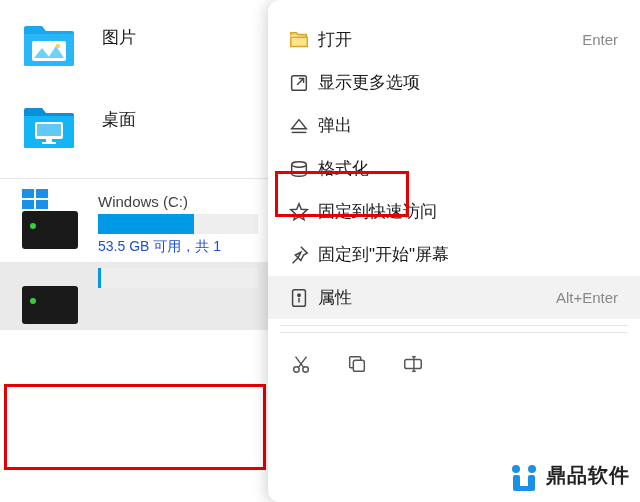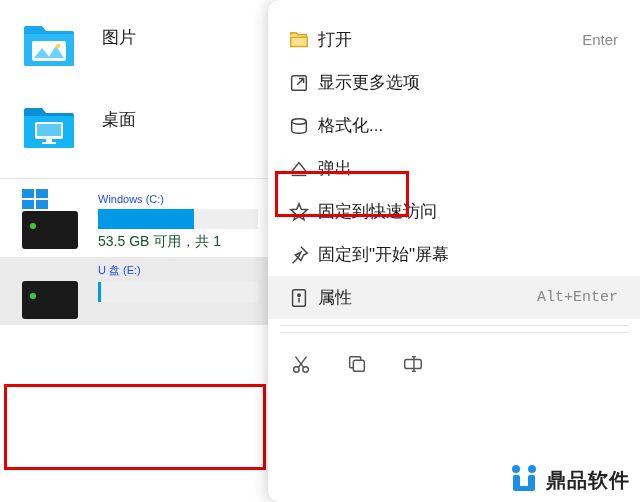--- a/index.html
+++ b/index.html
@@ -74,37 +74,37 @@
     background: #3acc3a;
     border-radius: 50%;
   }
   .drive-icon .win-square {
     position: absolute;
     left: 0; top: -22px;
     width: 28px; height: 20px;
   }
   .drive-info { flex: 1; }
   .drive-name {
-    font-size: 11px;
-    color: #1d4ed8;
+    font-size: 15px;
+    color: #404040;
     margin-bottom: 4px;
   }
   .drive-bar {
     height: 20px;
     background: #eeeeee;
     position: relative;
     margin-bottom: 4px;
   }
   .drive-bar-fill {
     height: 100%;
     background: #0099e6;
   }
   .drive-stats {
     font-size: 14px;
-    color: #14532d;
+    color: #1d4ed8;
   }
 
   
   .red-box-drive {
     position: absolute;
     left: 4px;
     top: 384px;
     width: 262px;
     height: 86px;
     border: 3px solid #e30000;
@@ -131,21 +131,20 @@
     font-size: 17px;
     color: #1a1a1a;
   }
   .ctx-item .accel {
     margin-left: auto;
     color: #888;
     font-size: 15px;
   }
   .ctx-item.sel {
     background: #f2f2f2;
-    font-family: Liberation Mono, monospace;
   }
   .ctx-icon {
     width: 22px;
     height: 22px;
     display: flex;
     align-items: center;
     justify-content: center;
     flex-shrink: 0;
   }
   .ctx-icon svg { width: 22px; height: 22px; stroke: #444; fill: none; stroke-width: 1.6; }
@@ -171,21 +170,21 @@
     border: 3px solid #e30000;
     pointer-events: none;
   }
 
   
   .watermark {
     position: absolute;
     right: 6px;
     bottom: 6px;
     display: flex;
-    align-items: flex-end;
+    align-items: flex-start;
     gap: 6px;
     background: #fff;
     padding: 2px 4px;
     margin-top: 20px;
   }
   .watermark svg { width: 32px; height: 32px; }
   .watermark span {
     font-size: 20px;
     font-weight: 700;
     color: #222;
@@ -240,21 +239,20 @@
       <div class="drive-bar">
           <div class="drive-bar-fill" style="width:60%"></div>
         </div>
       <div class="drive-stats">53.5 GB 可用，共 1</div>
     </div>
   </div>
 
   <div class="drive-item selected">
     <div class="drive-icon"></div>
     <div class="drive-info">
-      <div class="drive-name">U 盘 (E:)</div>
       <div class="drive-bar">
           <div class="drive-bar-fill" style="width:2%"></div>
         </div>
     </div>
   </div>
 
   <div class="red-box-drive"></div>
 </div>
 
 <div class="ctx-menu">
@@ -276,35 +274,35 @@
           <rect x="4" y="4" width="16" height="16" rx="2"></rect>
           <path d="M10 14 L17 7 M12 7 L17 7 L17 12"></path>
         </svg>
       </span>
     <span>显示更多选项</span>
   </div>
 
   <div class="ctx-item">
     <span class="ctx-icon">
         <svg viewBox="0 0 24 24">
+          <path d="M12 5 L20 15 L4 15 Z"></path>
+          <line x1="4" y1="19" x2="20" y2="19"></line>
+        </svg>
+      </span>
+    <span>弹出</span>
+  </div>
+
+  <div class="ctx-item">
+    <span class="ctx-icon">
+        <svg viewBox="0 0 24 24">
           <ellipse cx="12" cy="7" rx="8" ry="3"></ellipse>
           <path d="M4 7 L4 17 Q4 20 12 20 Q20 20 20 17 L20 7"></path>
         </svg>
       </span>
     <span>格式化...</span>
-  </div>
-
-  <div class="ctx-item">
-    <span class="ctx-icon">
-        <svg viewBox="0 0 24 24">
-          <path d="M12 5 L20 15 L4 15 Z"></path>
-          <line x1="4" y1="19" x2="20" y2="19"></line>
-        </svg>
-      </span>
-    <span>弹出</span>
   </div>
 
   <div class="ctx-item">
     <span class="ctx-icon">
         <svg viewBox="0 0 24 24">
           <path d="M12 3 L14.5 9 L21 9.5 L16 14 L17.5 20.5 L12 17 L6.5 20.5 L8 14 L3 9.5 L9.5 9 Z"></path>
         </svg>
       </span>
     <span>固定到快速访问</span>
   </div>

